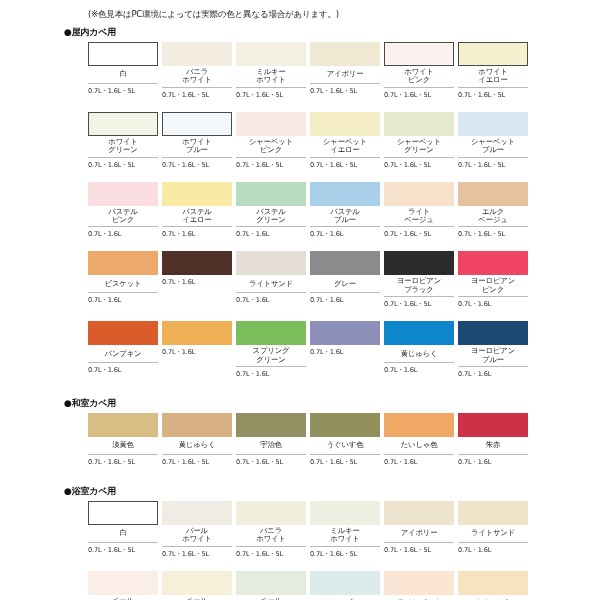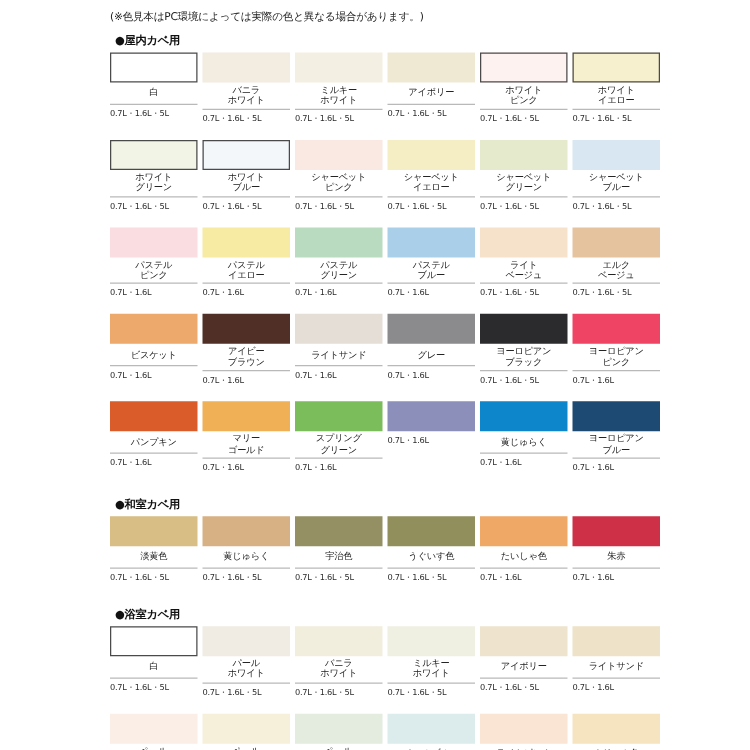--- a/index.html
+++ b/index.html
@@ -25,21 +25,21 @@
     font-size: 8.5px;
     line-height: 12px;
     color: #222;
     margin: 2px 0 4px 88px;
     letter-spacing: -0.2px;
   }
   .section-head {
     font-size: 9px;
     font-weight: bold;
     color: #111;
-    margin: 6px 0 3px 92px;
+    margin: 6px 0 3px 64px;
     letter-spacing: -0.2px;
   }
   .grid {
     display: grid;
     grid-template-columns: repeat(6, 70px);
     column-gap: 4px;
     row-gap: 0px;
     margin-left: 88px;
   }
   .cell {
@@ -187,21 +187,20 @@
       </div>
       <div class="rowgap"></div>
       <div class="grid">
         <div class="cell">
           <div class="swatch" style="background: rgb(237, 168, 107);"></div>
           <div class="cname">ビスケット</div>
           <div class="cvol">0.7L・1.6L</div>
         </div>
         <div class="cell">
           <div class="swatch" style="background: rgb(80, 48, 38);"></div>
-          <div class="cname">アイビー<br>ブラウン</div>
           <div class="cvol">0.7L・1.6L</div>
         </div>
         <div class="cell">
           <div class="swatch" style="background: rgb(229, 222, 215);"></div>
           <div class="cname">ライトサンド</div>
           <div class="cvol">0.7L・1.6L</div>
         </div>
         <div class="cell">
           <div class="swatch" style="background: rgb(139, 139, 141);"></div>
           <div class="cname">グレー</div>
@@ -220,21 +219,20 @@
       </div>
       <div class="rowgap"></div>
       <div class="grid">
         <div class="cell">
           <div class="swatch" style="background: rgb(218, 92, 43);"></div>
           <div class="cname">パンプキン</div>
           <div class="cvol">0.7L・1.6L</div>
         </div>
         <div class="cell">
           <div class="swatch" style="background: rgb(240, 176, 85);"></div>
-          <div class="cname">マリー<br>ゴールド</div>
           <div class="cvol">0.7L・1.6L</div>
         </div>
         <div class="cell">
           <div class="swatch" style="background: rgb(124, 189, 91);"></div>
           <div class="cname">スプリング<br>グリーン</div>
           <div class="cvol">0.7L・1.6L</div>
         </div>
         <div class="cell">
           <div class="swatch" style="background: rgb(139, 143, 186);"></div>
           <div class="cvol">0.7L・1.6L</div>

